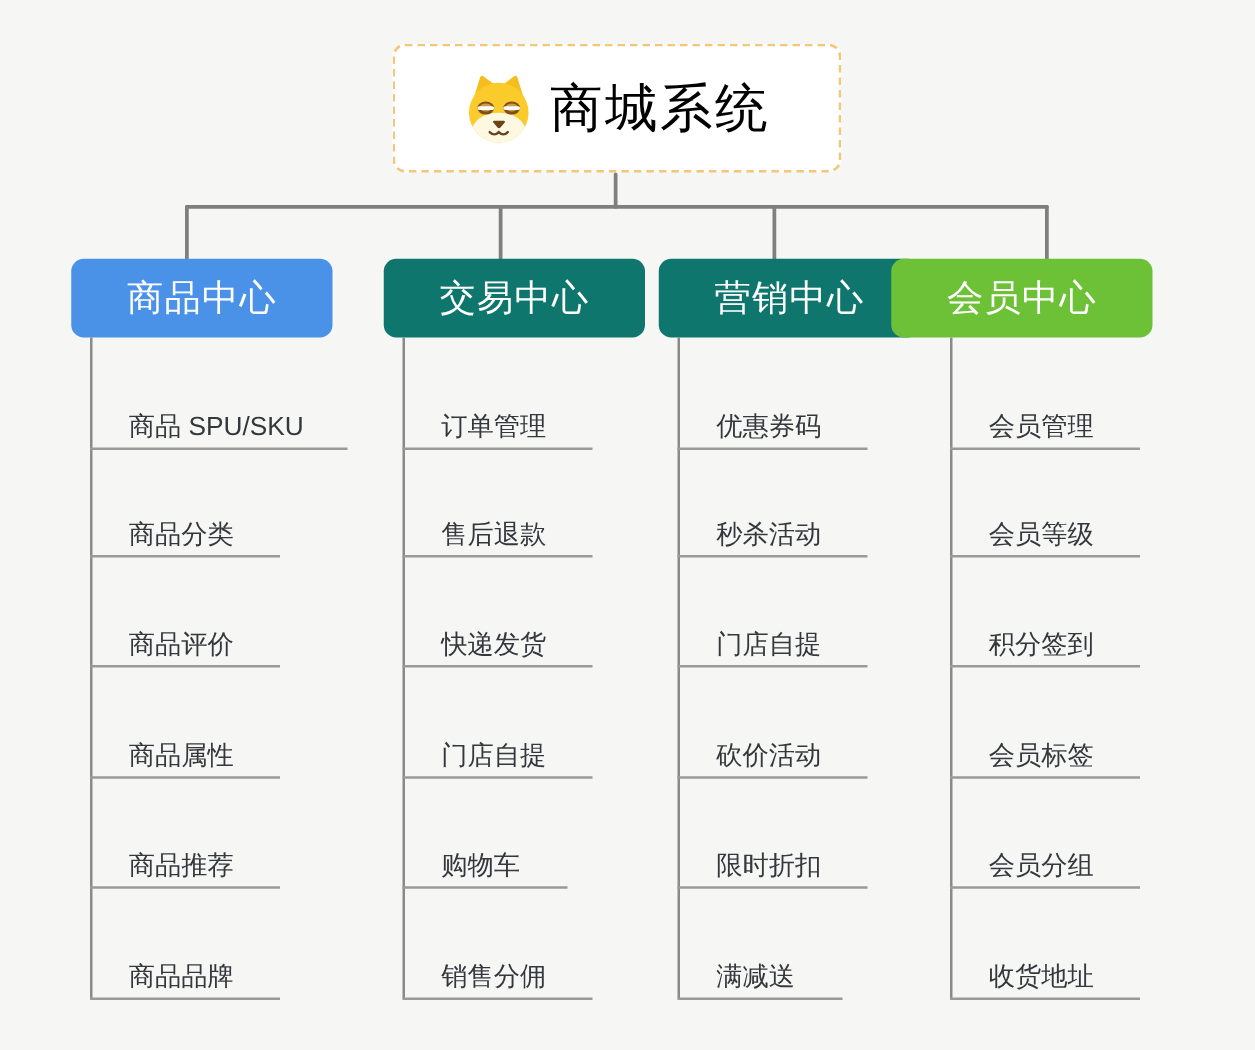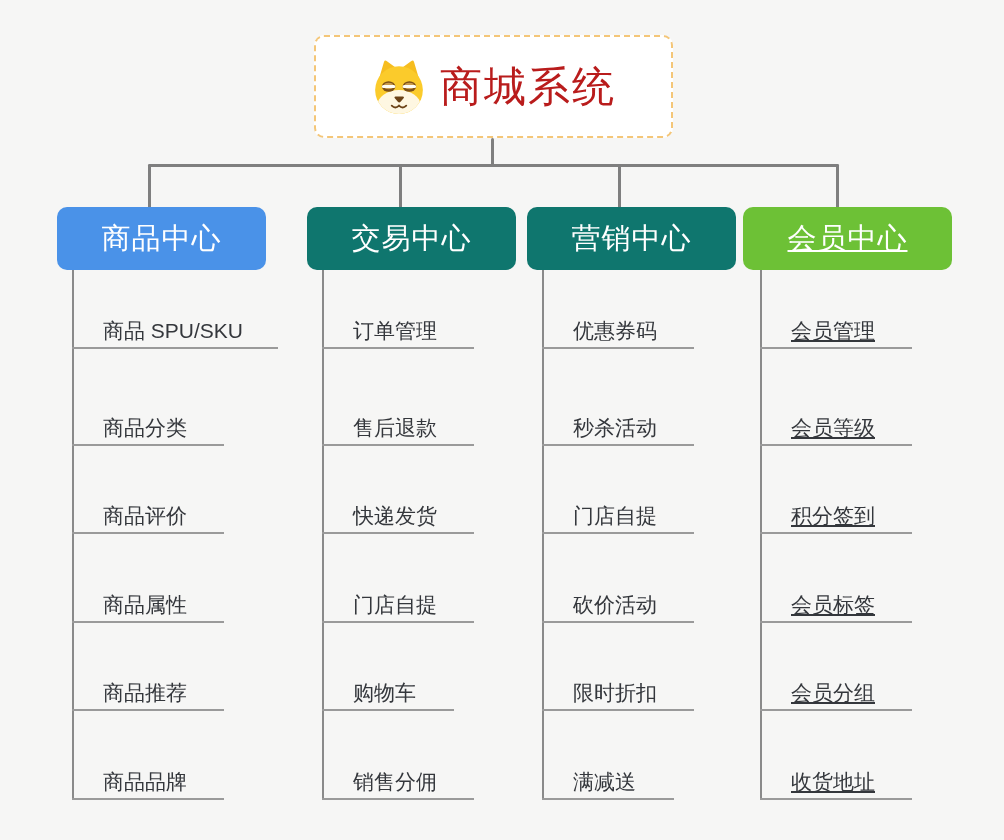--- a/index.html
+++ b/index.html
@@ -10,39 +10,39 @@
   .line{position:absolute;background:#7f7f7f;}
   .stem{left:491px;top:138px;width:3px;height:29px;border-radius:2px;}
   .hbar{left:148px;top:164px;width:691px;height:3px;border-radius:2px;}
   .drop{top:164px;width:3px;height:45px;border-radius:2px;}
   .drop.d0{left:148px;} .drop.d1{left:399px;} .drop.d2{left:618px;} .drop.d3{left:836px;}
 
   
   .root-node{position:absolute;left:314px;top:35px;width:359px;height:103px;box-sizing:border-box;
     background:#ffffff;border:2px dashed #f4c678;border-radius:10px;
     display:flex;align-items:center;justify-content:center;gap:13px;}
-  .root-title{font-size:42px;letter-spacing:2px;color:#b91c1c;font-weight:500;line-height:1;}
+  .root-title{font-size:42px;letter-spacing:2px;color:#000000;font-weight:500;line-height:1;}
   .root-icon{width:56px;height:56px;display:flex;align-items:center;justify-content:center;}
 
   
   .branch-header{position:absolute;top:207px;width:209px;height:63px;border-radius:10px;
     color:#ffffff;font-size:29px;letter-spacing:1px;font-weight:400;
     display:flex;align-items:center;justify-content:center;}
-  .b0{left:57px;} .b1{left:307px;} .b2{left:527px;} .b3{left:743px;text-decoration:underline;}
+  .b0{left:57px;} .b1{left:307px;} .b2{left:527px;} .b3{left:713px;}
 
   
   .trunk{position:absolute;top:270px;width:2px;height:529px;background:#8a8a8a;}
   .t0{left:72px;} .t1{left:322px;} .t2{left:542px;} .t3{left:760px;}
 
   
   .item{position:absolute;box-sizing:border-box;height:38px;width:152px;
     border-bottom:2px solid #9a9a9a;display:flex;align-items:flex-end;
     padding:0 0 6px 31px;font-size:21px;color:#34373c;white-space:nowrap;line-height:1;}
-  .c0{left:72px;} .c1{left:322px;} .c2{left:542px;} .c3{left:760px;text-decoration:underline;}
-  .r0{top:311px;} .r1{top:408px;} .r2{top:496px;} .r3{top:585px;} .r4{top:673px;} .r5{top:762px;}
+  .c0{left:72px;} .c1{left:322px;} .c2{left:542px;} .c3{left:760px;}
+  .r0{top:322px;} .r1{top:408px;} .r2{top:496px;} .r3{top:585px;} .r4{top:673px;} .r5{top:762px;}
   .w-wide{width:206px;}
   .w-narrow{width:132px;}
 </style>
 </head>
 <body>
 
 <div class="stage">
 
   <div class="line stem"></div>
   <div class="line hbar"></div>

